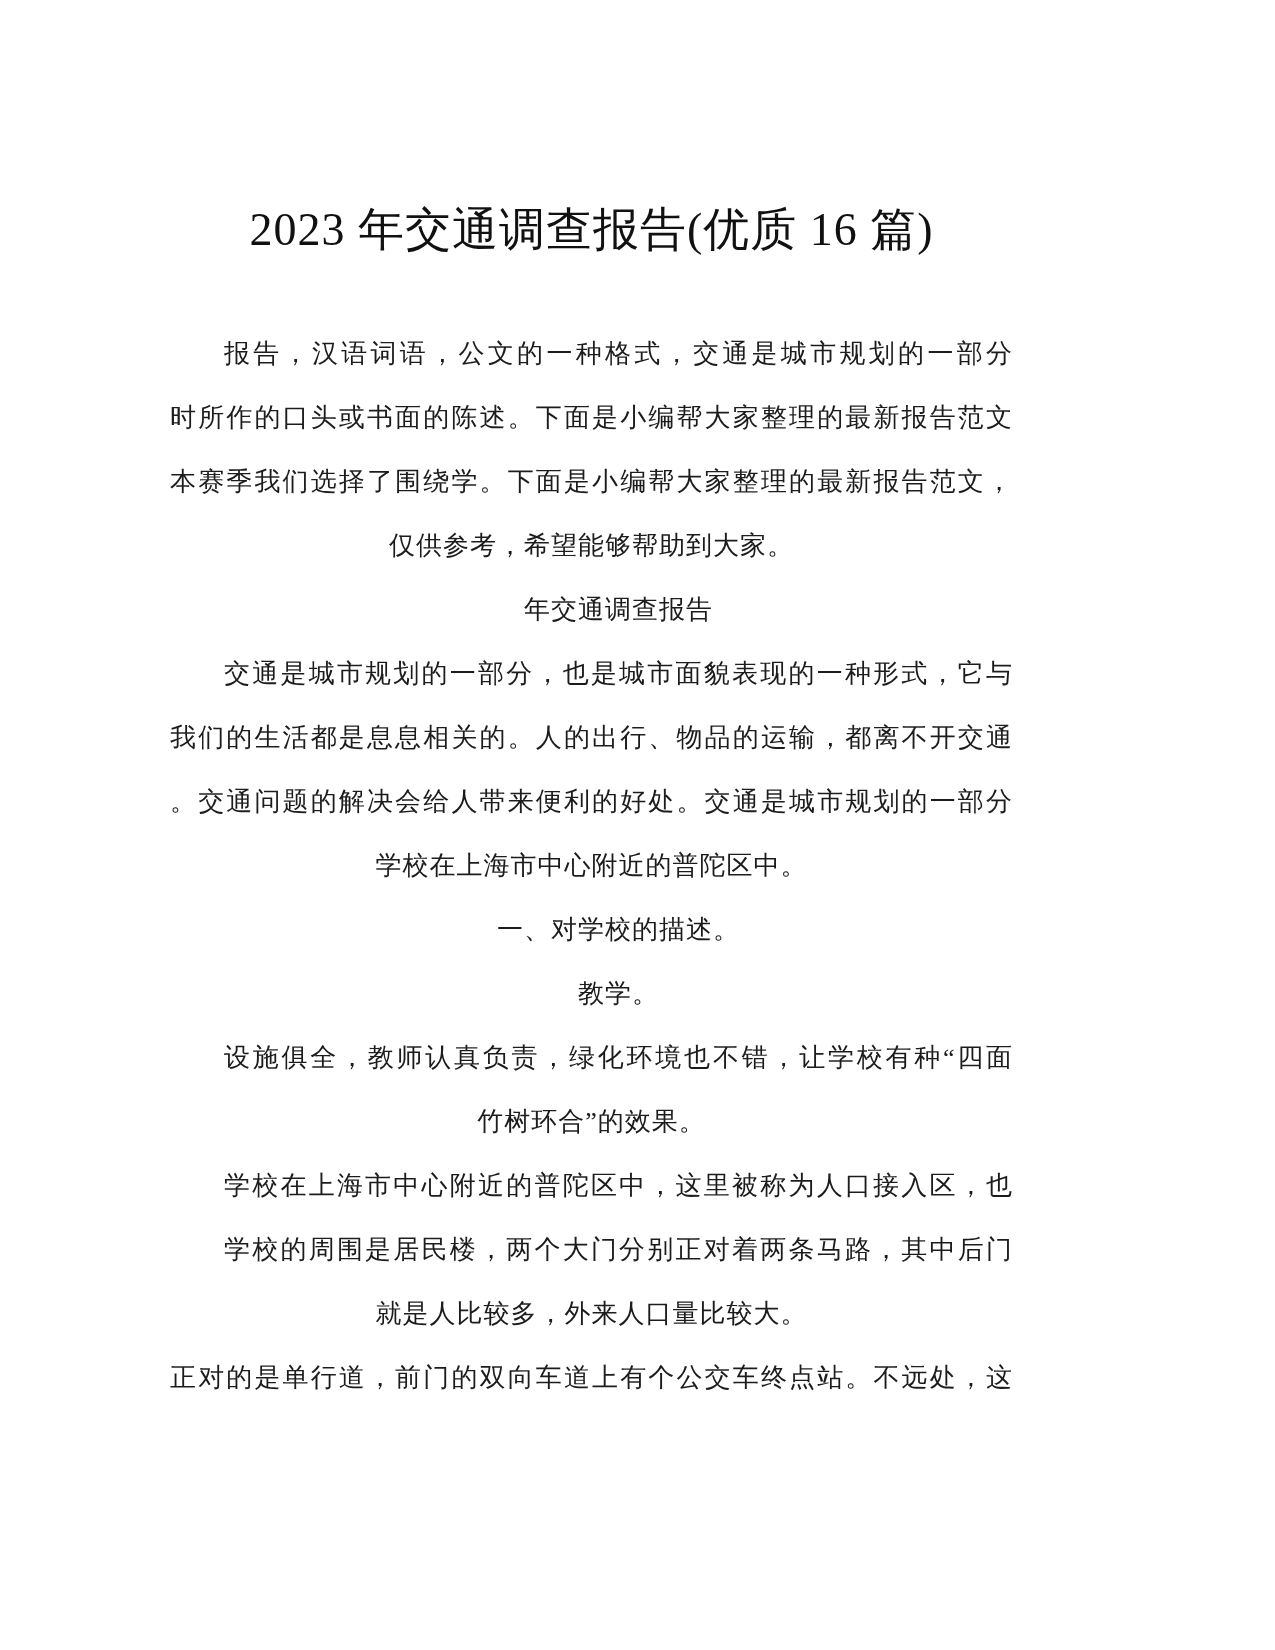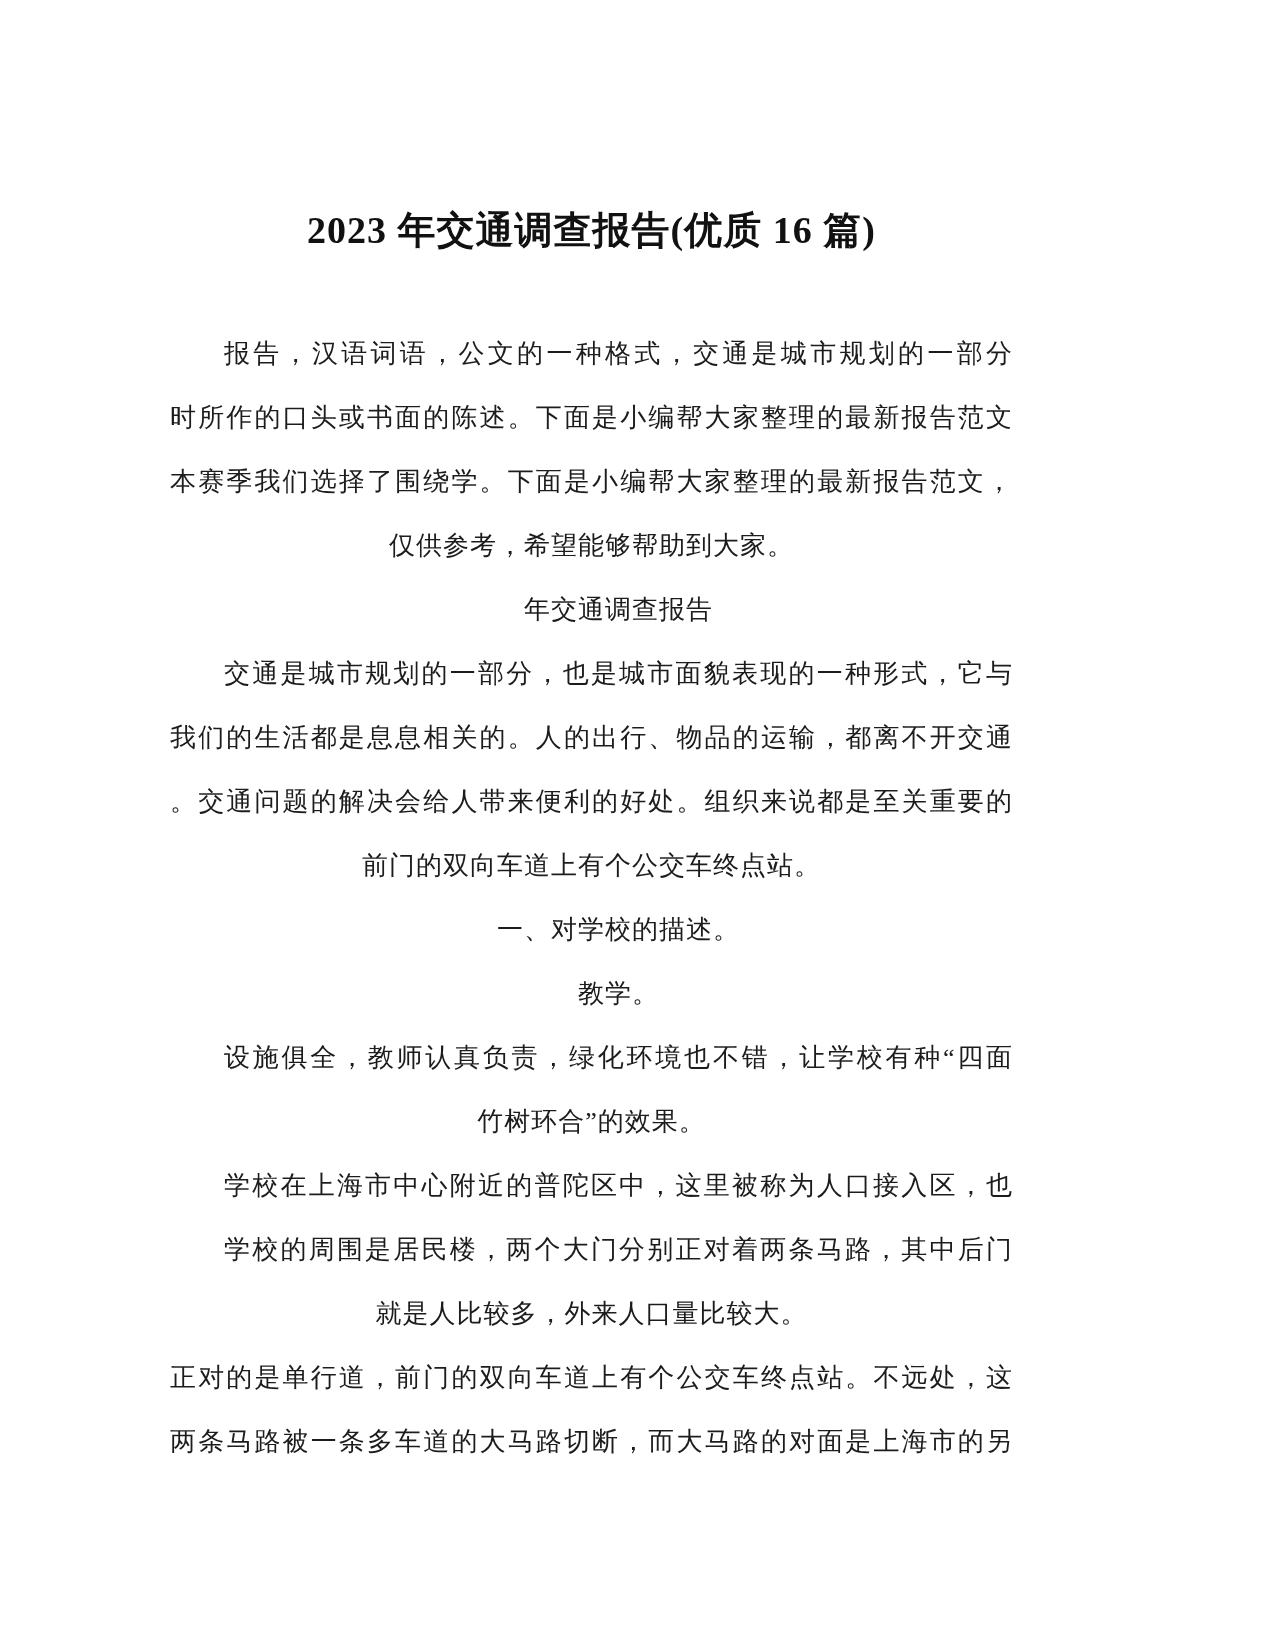--- a/index.html
+++ b/index.html
@@ -15,23 +15,23 @@
     overflow: hidden;
     font-family: "Liberation Serif", "DejaVu Serif", serif;
     color: #1c1c1c;
   }
   .doc-title {
     position: absolute;
     top: 198px;
     left: 170px;
     width: 843px;
     text-align: center;
-    font-size: 38px;
+    font-size: 46px;
     line-height: 64px;
-    font-weight: bold;
+    font-weight: normal;
     color: #111111;
     letter-spacing: 1px;
     white-space: nowrap;
   }
   .body-text {
     position: absolute;
     top: 322px;
     left: 170px;
     width: 843px;
   }
@@ -66,26 +66,25 @@
   <div class="doc-title">2023 年交通调查报告(优质 16 篇)</div>
 
   <div class="body-text">
     <div class="ln indent fill">报告，汉语词语，公文的一种格式，交通是城市规划的一部分</div>
     <div class="ln fill">时所作的口头或书面的陈述。下面是小编帮大家整理的最新报告范文</div>
     <div class="ln fill">本赛季我们选择了围绕学。下面是小编帮大家整理的最新报告范文，</div>
     <div class="ln">仅供参考，希望能够帮助到大家。</div>
     <div class="ln indent">年交通调查报告</div>
     <div class="ln indent fill">交通是城市规划的一部分，也是城市面貌表现的一种形式，它与</div>
     <div class="ln fill">我们的生活都是息息相关的。人的出行、物品的运输，都离不开交通</div>
-    <div class="ln fill">。交通问题的解决会给人带来便利的好处。组织来说都是至关重要的</div>
-    <div class="ln">前门的双向车道上有个公交车终点站。</div>
+    <div class="ln fill">。交通问题的解决会给人带来便利的好处。交通是城市规划的一部分</div>
+    <div class="ln">学校在上海市中心附近的普陀区中。</div>
     <div class="ln indent">一、对学校的描述。</div>
     <div class="ln indent">教学。</div>
     <div class="ln indent fill">设施俱全，教师认真负责，绿化环境也不错，让学校有种“四面</div>
     <div class="ln">竹树环合”的效果。</div>
     <div class="ln indent fill">学校在上海市中心附近的普陀区中，这里被称为人口接入区，也</div>
     <div class="ln indent fill">学校的周围是居民楼，两个大门分别正对着两条马路，其中后门</div>
     <div class="ln">就是人比较多，外来人口量比较大。</div>
     <div class="ln fill">正对的是单行道，前门的双向车道上有个公交车终点站。不远处，这</div>
-    <div class="ln fill">两条马路被一条多车道的大马路切断，而大马路的对面是上海市的另</div>
   </div>
 
 </div>
 
 </body></html>

